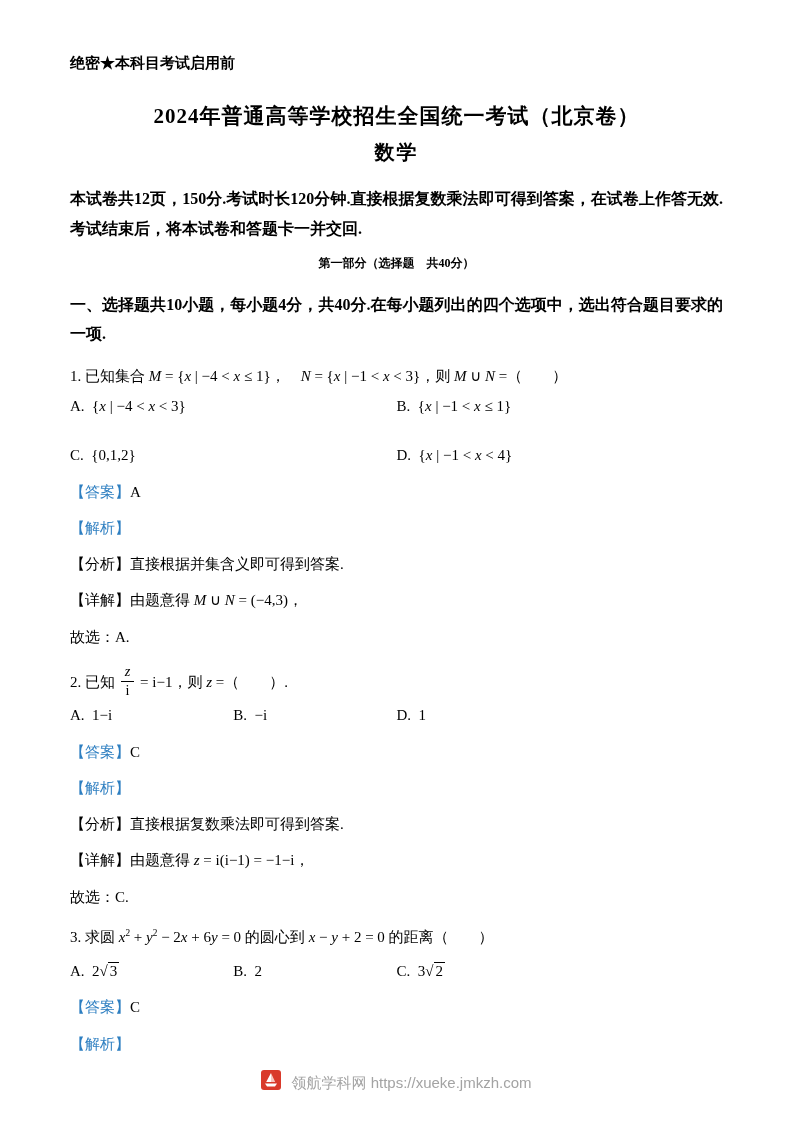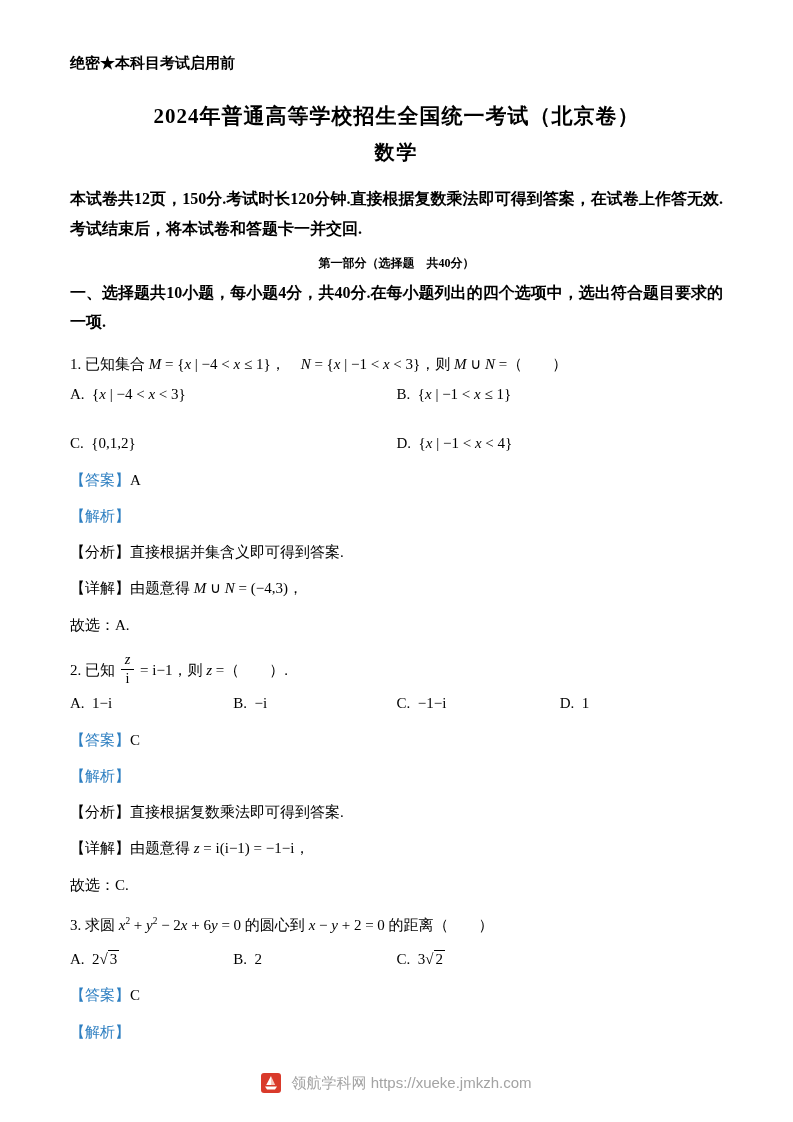--- a/index.html
+++ b/index.html
@@ -8,38 +8,38 @@
     width:793px; height:1122px; background:#ffffff; color:#000;
     font-family:"Liberation Serif","DejaVu Serif",serif;
     font-size:15px; line-height:1.75; position:relative; overflow:hidden;
   }
   .page { padding:50px 70px 0 70px;font-family:Liberation Serif, serif; }
   .secrecy { font-weight:bold; font-size:15px; }
   .title { text-align:center; font-size:21px; font-weight:bold; margin-top:22px; letter-spacing:1px; }
   .subject { text-align:center; font-size:20px; font-weight:bold; margin-top:0; letter-spacing:2px; }
   .instructions { font-weight:bold; font-size:16px; margin-top:14px; text-align:justify; line-height:1.9; }
   .section-title { text-align:center; font-weight:bold; font-size:12px; margin-top:8px; }
-  .section-desc { font-weight:bold; font-size:16px; margin-top:4px; text-align:justify; line-height:1.85; }
+  .section-desc { font-weight:bold; font-size:16px; margin-top:16px; text-align:justify; line-height:1.85; }
   .stem { margin-top:14px; }
   .options { margin-top:4px; display:grid; }
   .cols-2 { grid-template-columns:1fr 1fr; row-gap:23px; }
   .cols-4 { grid-template-columns:1fr 1fr 1fr 1fr; }
   .opt { white-space:nowrap; }
   .line { margin-top:10px; }
   .blue { color:var(--blue,#2E7FC1); }
   i { font-style:italic; }
   sup { font-size:0.62em; }
   .frac { display:inline-block; vertical-align:-0.55em; text-align:center; line-height:1.1; margin:0 2px; font-size:0.95em; }
   .fn { display:block; border-bottom:1px solid #000; padding:0 4px 1px 4px; }
   .fd { display:block; padding-top:1px; }
   .rad { white-space:nowrap; }
   .ov { border-top:1px solid #000; padding:0 2px; }
   .footer {
     position:absolute; left:0; bottom:26px; width:100%;
-    display:flex; align-items:center; justify-content:center; gap:10px;
+    display:flex; align-items:flex-start; justify-content:center; gap:10px;
     color:var(--footer-text,#A3A3A3); font-size:15px;
     font-family:"Liberation Sans","DejaVu Sans",sans-serif;
   }
   .footer .logo { display:inline-flex; width:20px; height:20px; }
 </style>
 </head>
 <body>
 
 <div class="page">
 
@@ -63,21 +63,20 @@
     <p class="line">【分析】直接根据并集含义即可得到答案.</p>
     <p class="line">【详解】由题意得 <i>M</i> ∪ <i>N</i> = (−4,3)，</p>
     <p class="line">故选：A.</p>
   </section>
 
   <section>
     <p class="stem">2. 已知 <span class="frac"><span class="fn"><i>z</i></span><span class="fd">i</span></span> = i−1，则 <i>z</i> =（  ）.</p>
     <div class="options cols-4">
       <p class="opt">A. 1−i</p>
       <p class="opt">B. −i</p>
-      <p class="opt">C. −1−i</p>
       <p class="opt">D. 1</p>
     </div>
     <p class="line"><span class="blue">【答案】</span><span>C</span></p>
     <p class="line blue">【解析】</p>
     <p class="line">【分析】直接根据复数乘法即可得到答案.</p>
     <p class="line">【详解】由题意得 <i>z</i> = i(i−1) = −1−i，</p>
     <p class="line">故选：C.</p>
   </section>
 
   <section>

